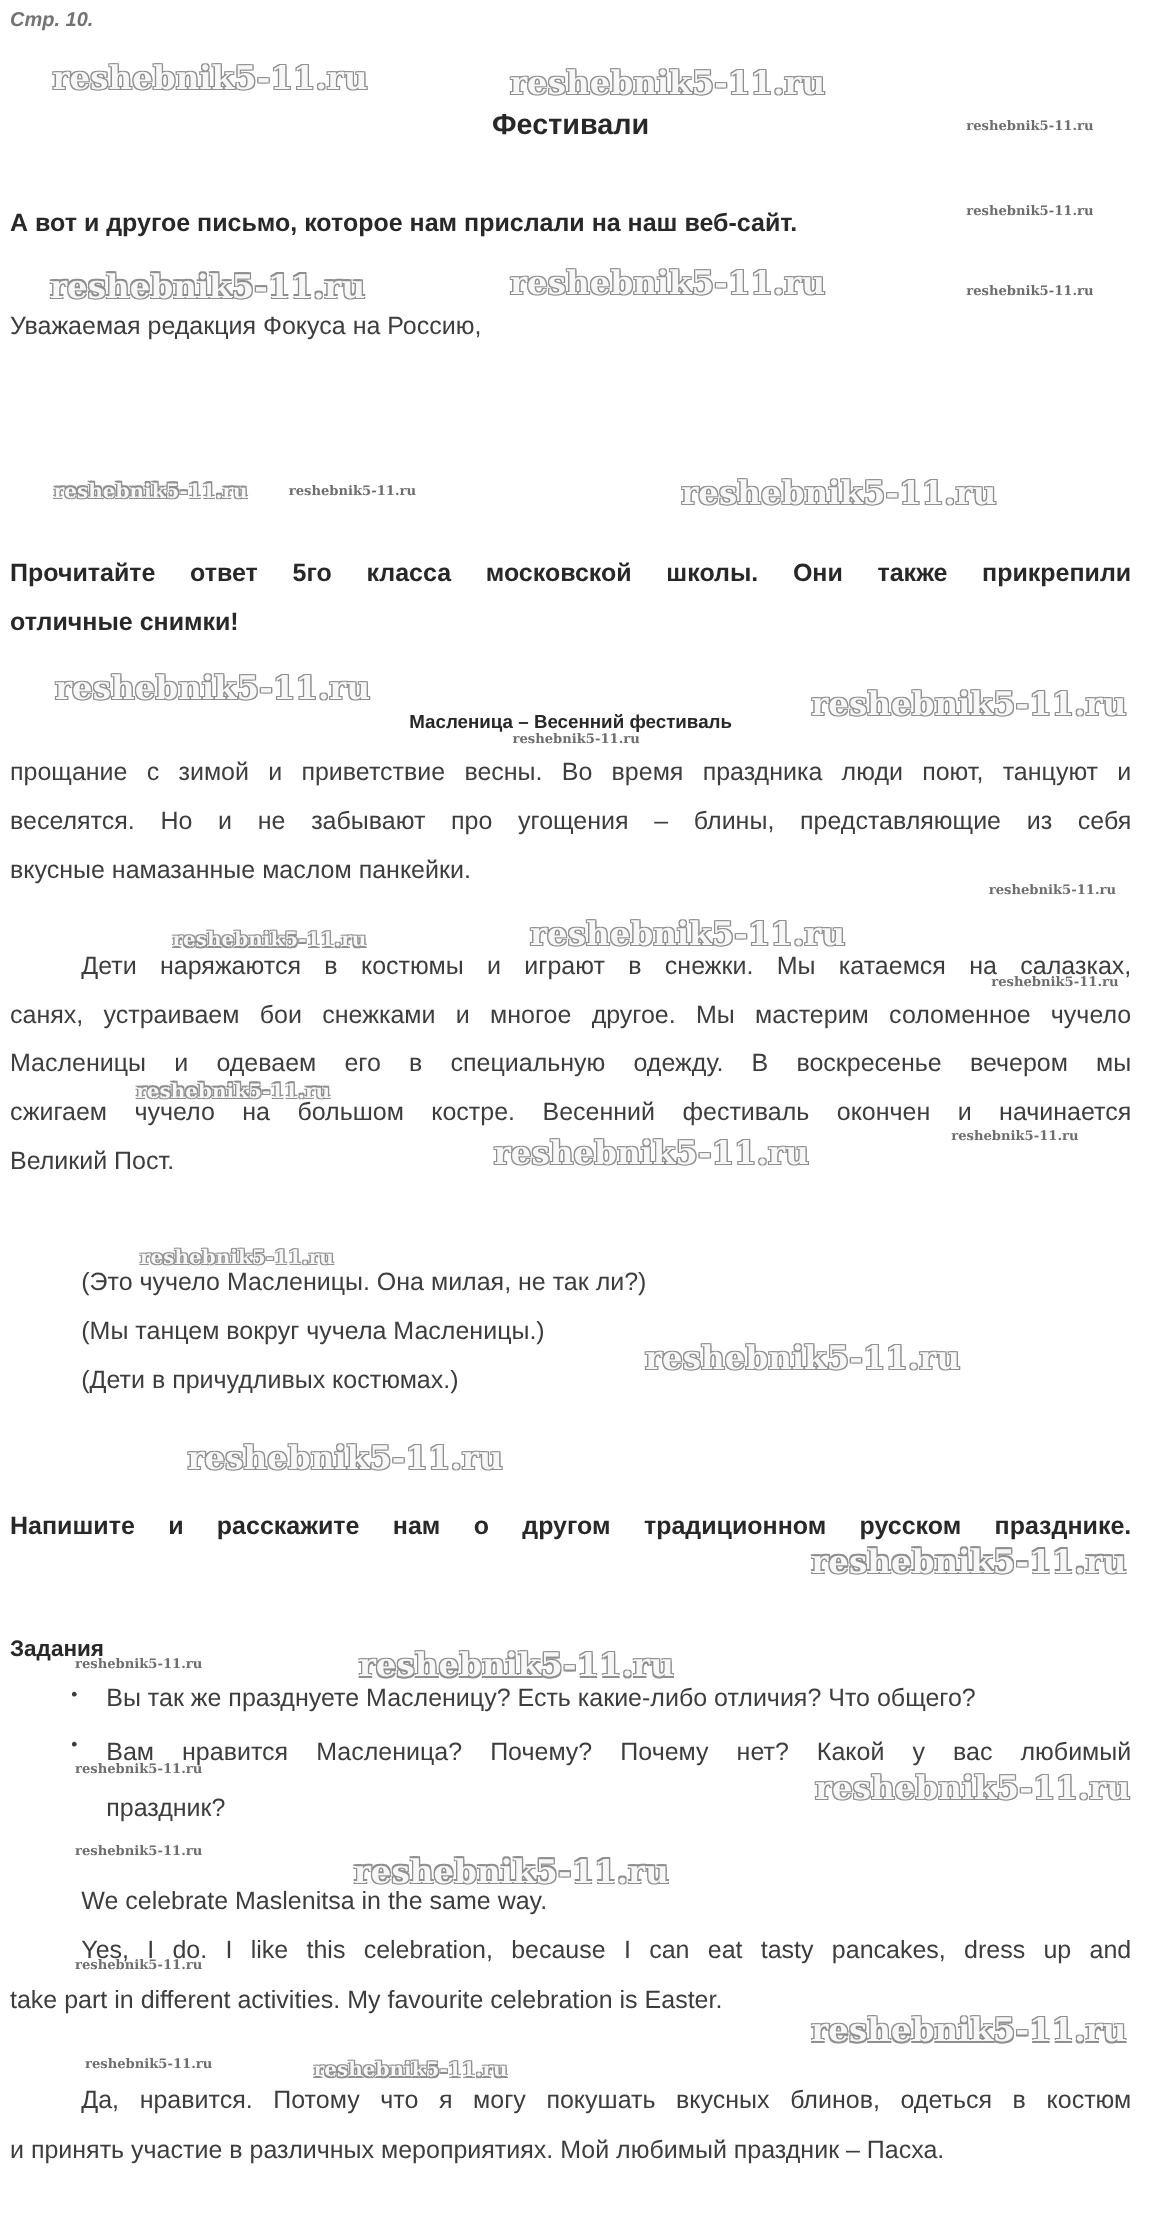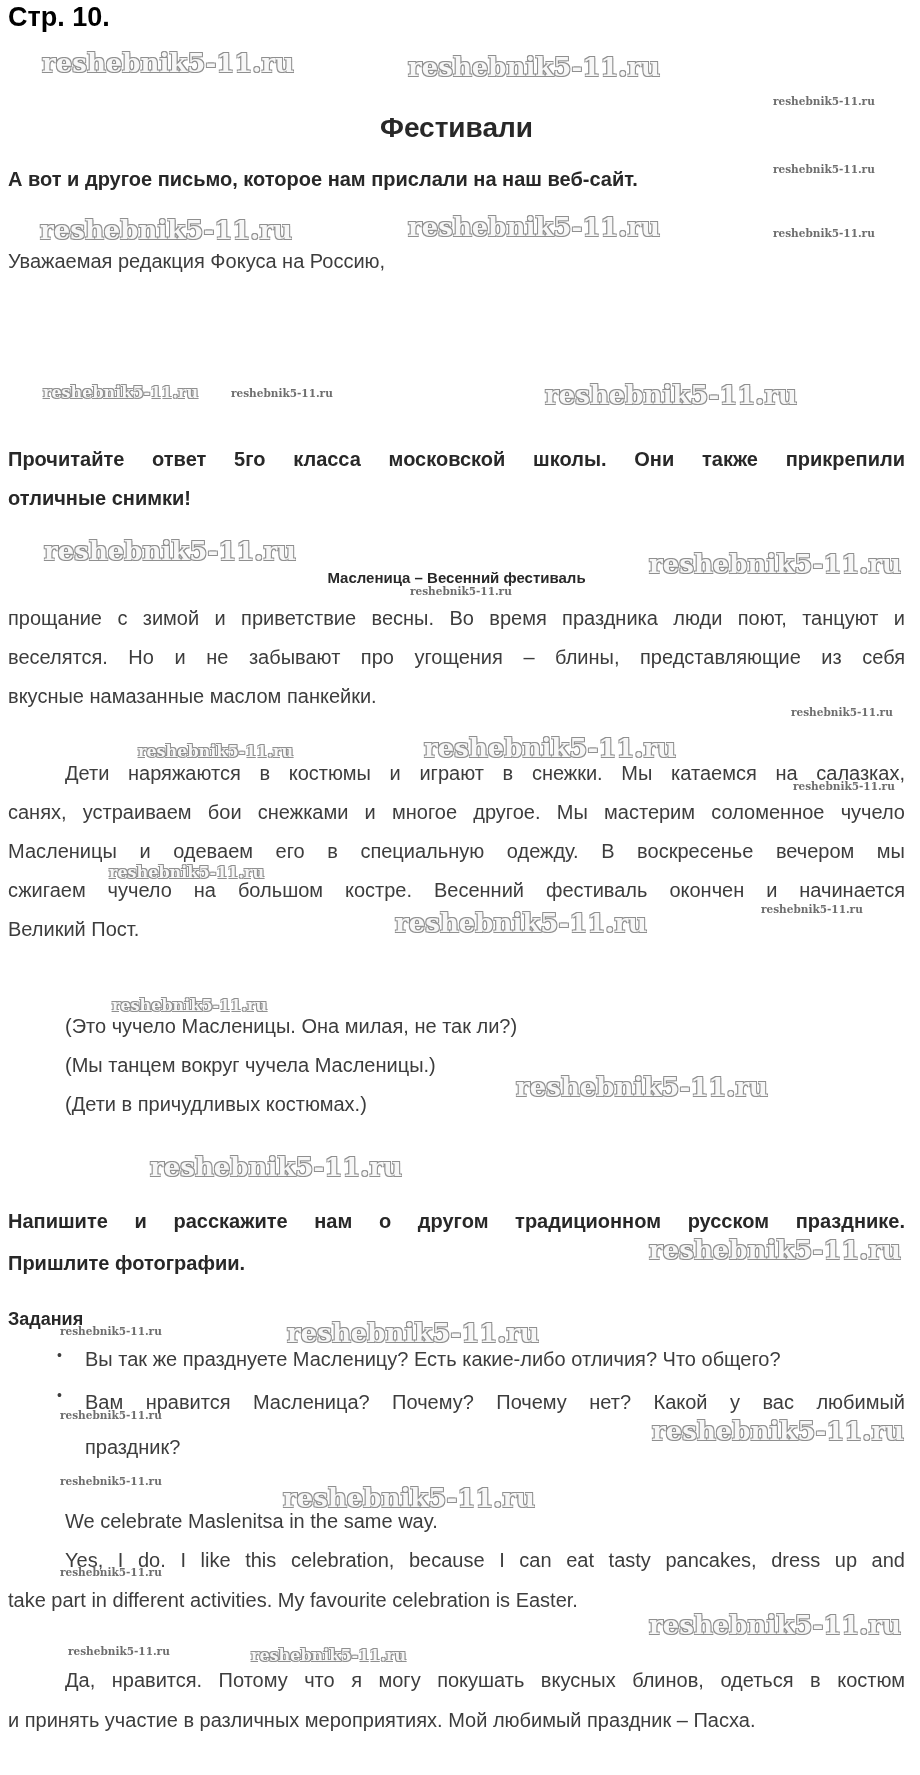--- a/index.html
+++ b/index.html
@@ -19,23 +19,23 @@
   .wm-lg{font-size:26px;letter-spacing:0px;}
   .wm-md{font-size:16px;}
   .wm-sm{font-size:10.5px;color:#6e6e6e;}
   
   .block{position:absolute;left:8px;width:897px;z-index:2;}
   .line{line-height:39px;font-size:20px;}
   .just{text-align:justify;text-align-last:justify;}
   .ind{padding-left:57px;}
   .bold{font-weight:bold;color:#282828;}
   .center{text-align:center;}
-  .pg-label{position:absolute;top:4px;left:8px;font-size:27px;line-height:26px;font-weight:bold;color:#000000;z-index:2;}
+  .pg-label{position:absolute;top:4px;left:8px;font-size:16px;line-height:26px;font-weight:bold;color:#737373;z-index:2;font-style:italic;}
   .title-block{top:80px;}
-  .title-block .line{font-size:28px;margin-top:28px;}
+  .title-block .line{font-size:23px;}
   .intro-block{top:160px;}
   .salutation-block{top:242px;}
   .letter-block{top:284px;}
   .tasknote-block{top:440px;}
   .heading2-block{top:558px;}
   .heading2-block .line{font-size:15px;}
   .para1-block{top:599px;}
   .para2-block{top:754px;}
   .captions-block{top:1007px;}
   .writenote-block{top:1200px;}
@@ -135,21 +135,20 @@
   </div>
 
   <div class="block captions-block">
     <div class="line ind">(Это чучело Масленицы. Она милая, не так ли?)</div>
     <div class="line ind">(Мы танцем вокруг чучела Масленицы.)</div>
     <div class="line ind">(Дети в причудливых костюмах.)</div>
   </div>
 
   <div class="block writenote-block">
     <div class="line just bold">Напишите и расскажите нам о другом традиционном русском празднике.</div>
-    <div class="line bold">Пришлите фотографии.</div>
   </div>
 
   <div class="block tasksheading-block">
     <div class="line bold">Задания</div>
   </div>
 
   <div class="block b1-block">
     <span class="dot">•</span>
     <div class="line btext">Вы так же празднуете Масленицу? Есть какие-либо отличия? Что общего?</div>
   </div>

